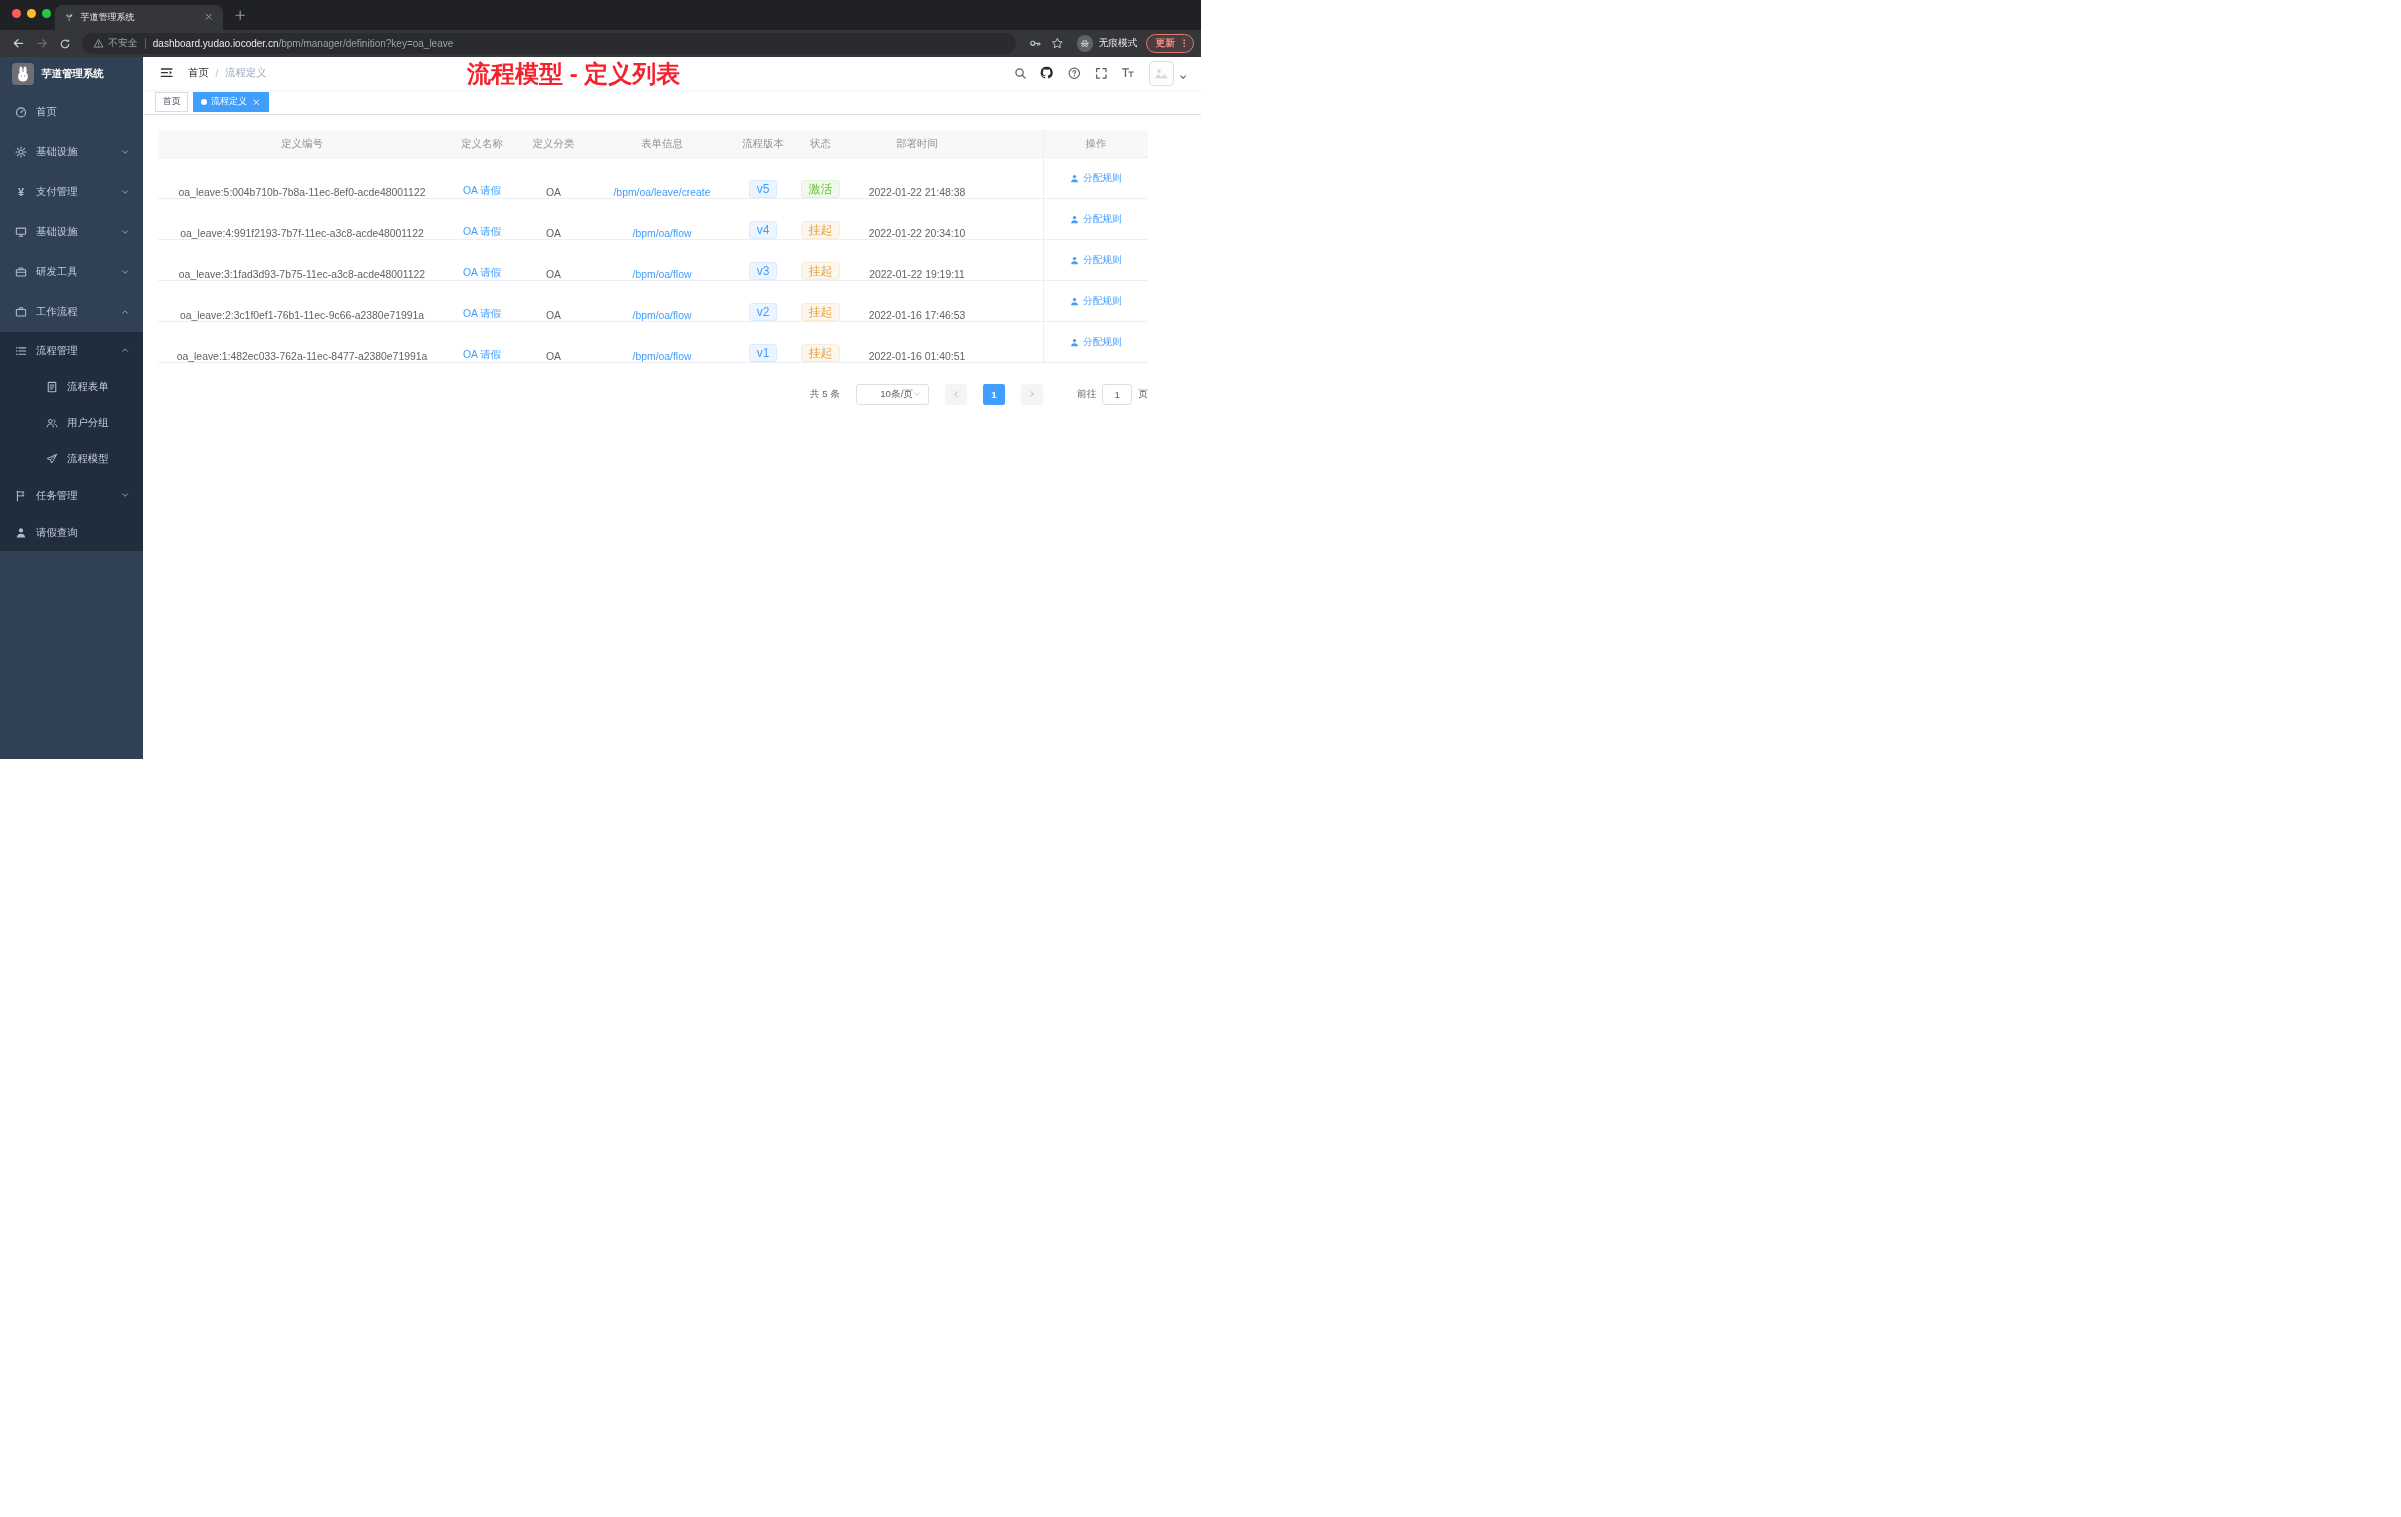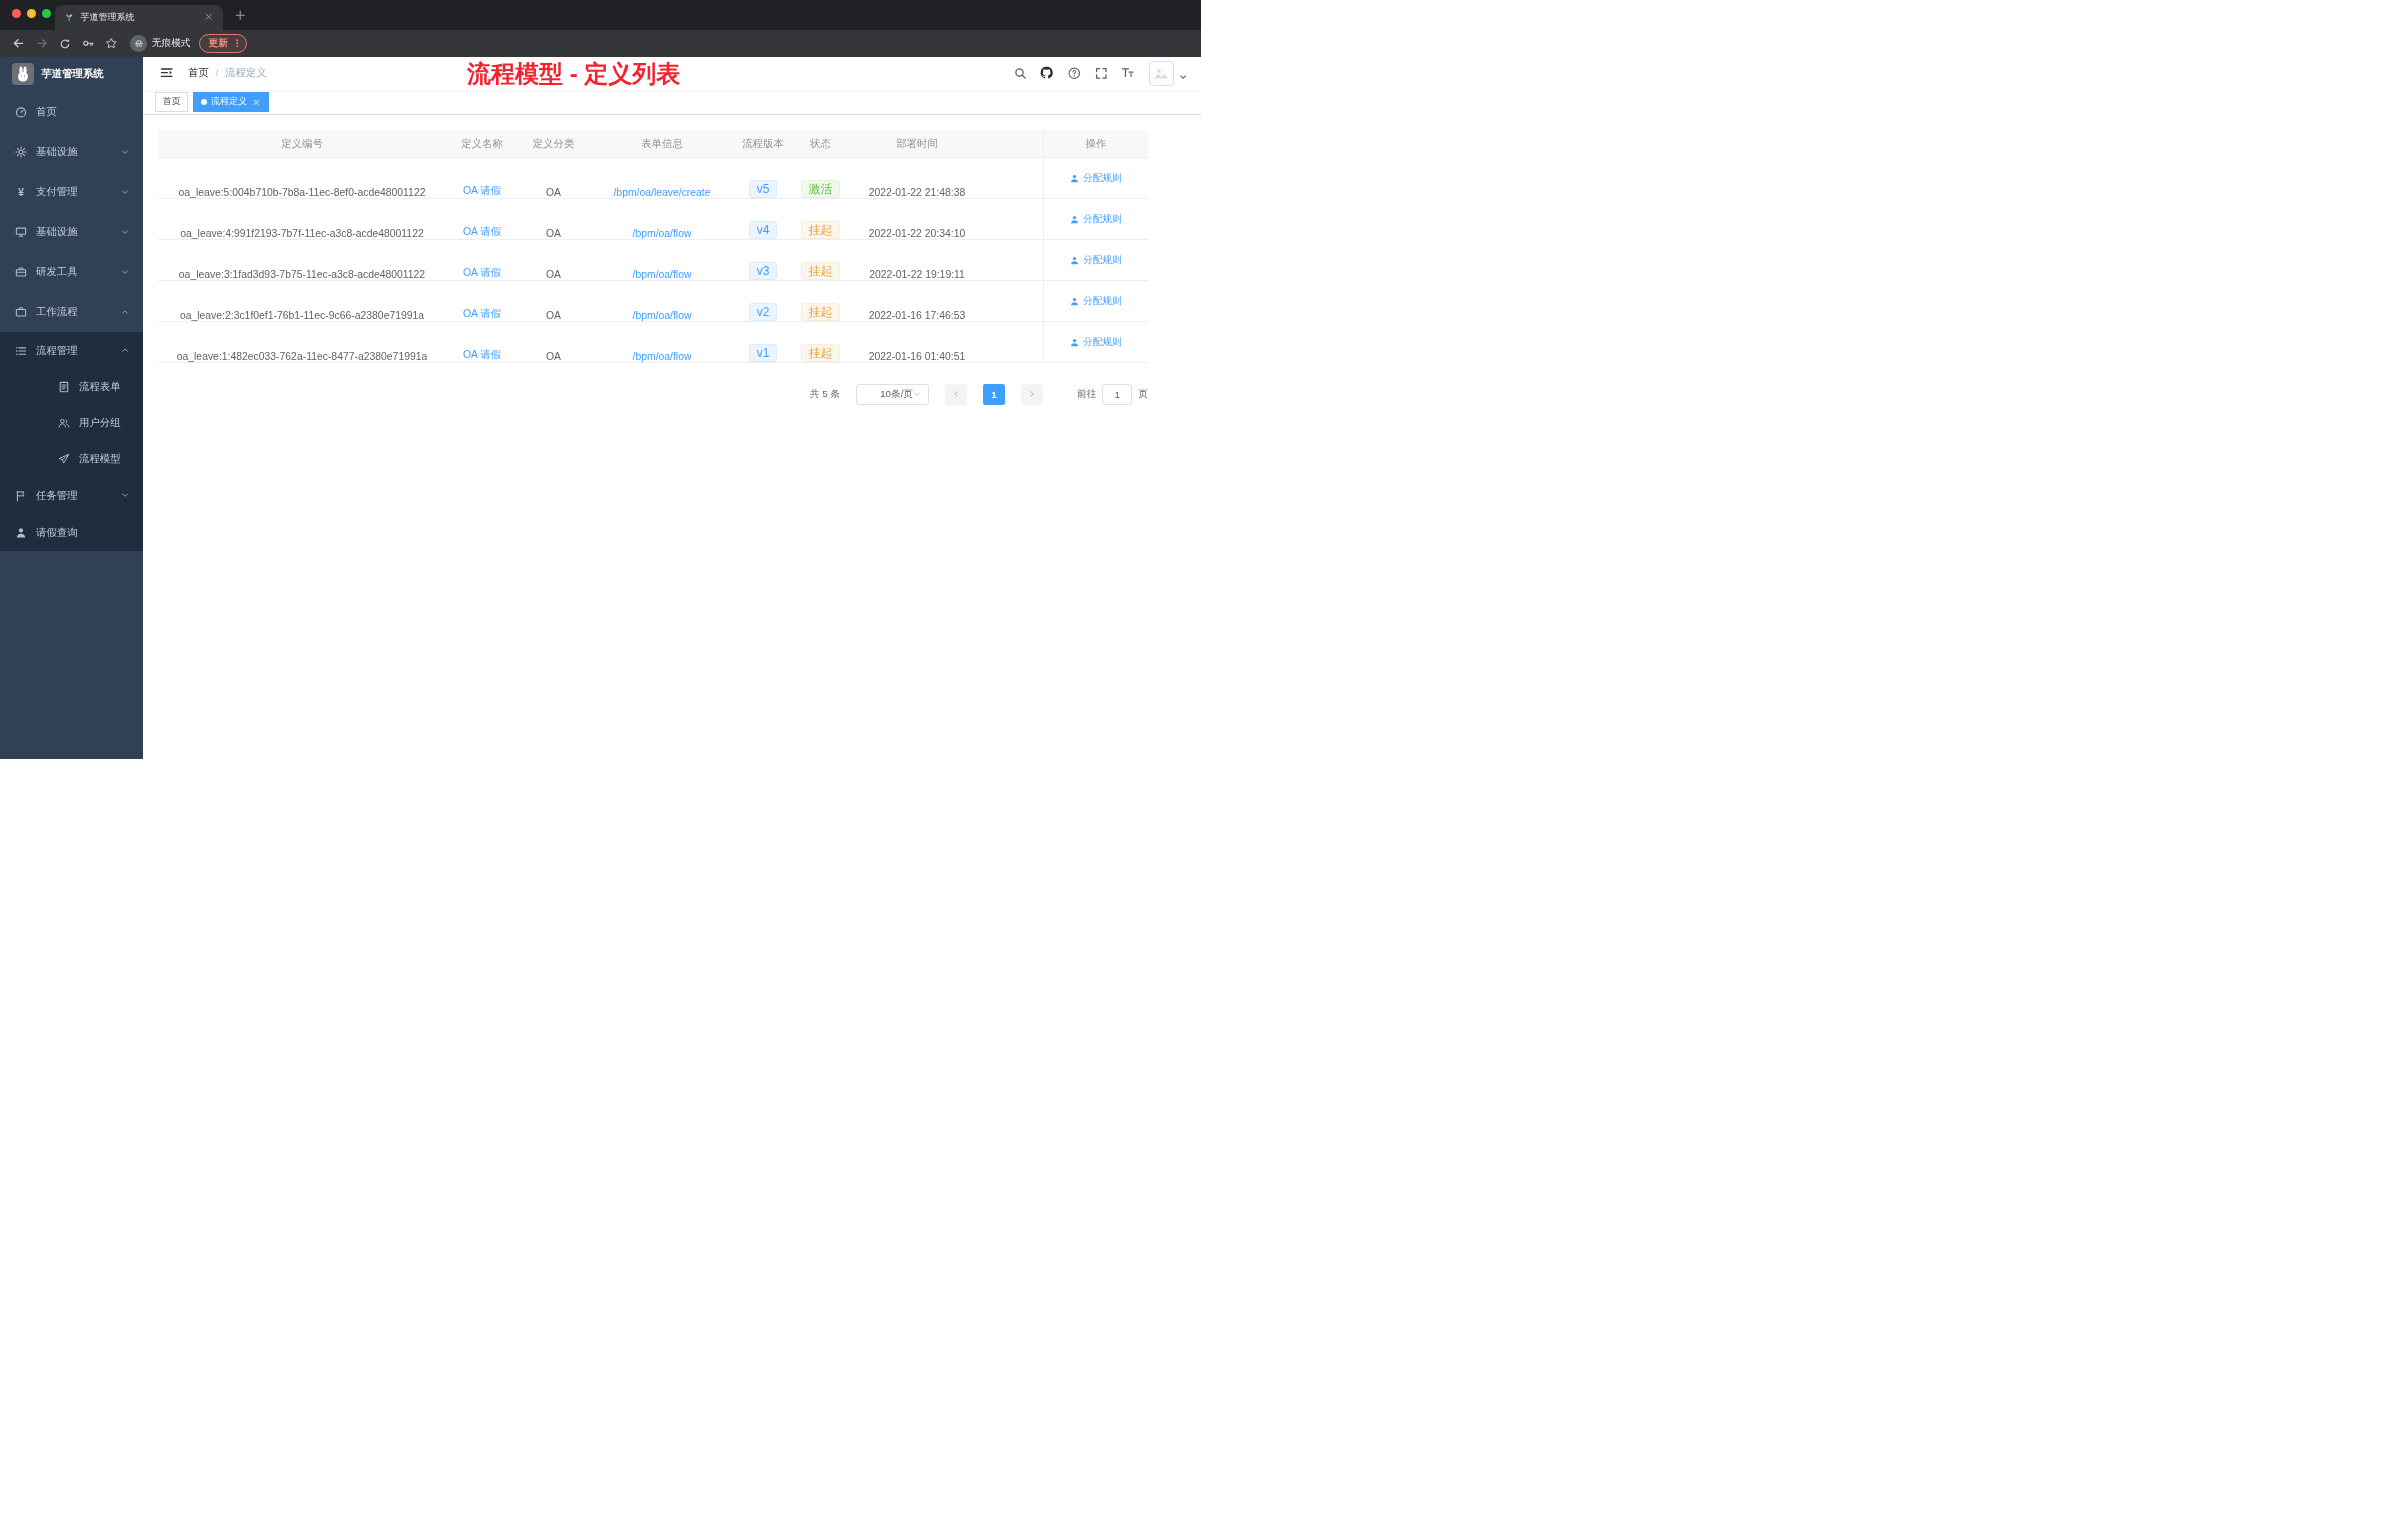--- a/index.html
+++ b/index.html
@@ -40,21 +40,21 @@
   .logo-avatar{width:22px;height:22px;border-radius:3.7px;background:#6d6f75;display:flex;align-items:center;justify-content:center;overflow:hidden;flex:none}
   .logo-title{color:#fff;font-size:10.4px;font-weight:bold;white-space:nowrap}
   .menu-item{height:40px;display:flex;align-items:center;padding:0 13.4px 0 15px;font-size:10.4px;cursor:pointer;white-space:nowrap}
   .menu-item .micon{width:12px;height:12px;margin-right:9px;flex:none;color:#b3bdcc}
   .menu-item .yen{width:12px;margin-right:9px;font-size:11px;font-weight:bold;color:#b3bdcc;text-align:center;line-height:12px}
   .mlabel{overflow:hidden}
   .chev{margin-left:auto;width:8.2px;height:8.2px;color:#9aa5b5;flex:none}
   .chev.up{transform:rotate(180deg)}
   .submenu{background:#1f2d3d}
   .menu-item.l2{height:37px;}
-  .menu-item.l3{height:36px;padding-left:58px}
+  .menu-item.l3{height:36px;padding-left:46px}
 
   
   .main{position:absolute;left:143px;top:0;right:0;bottom:0;background:#fff}
   .navbar{height:34px;display:flex;align-items:center;padding:0 12px;position:relative;box-shadow:0 0.7px 3px rgba(0,21,41,.08);background:#fff}
   .hamburger{width:24px;height:24px;display:flex;align-items:center;justify-content:center;color:#303133;cursor:pointer}
   .breadcrumb{display:flex;align-items:center;gap:6.7px;margin-left:9px;font-size:10.4px}
   .bc-home{color:#303133}
   .bc-sep{color:#c0c4cc}
   .bc-current{color:#97a8be}
   .annotation{position:absolute;left:324px;top:2.2px;font-size:24px;font-weight:600;color:#f5222d;white-space:nowrap;pointer-events:none}
@@ -141,20 +141,32 @@
         <svg width="12.6" height="12.6" viewBox="0 0 16 16">
           <path d="M2.5 8h10M8.5 3.5L13 8l-4.5 4.5" fill="none" stroke="currentColor" stroke-width="1.7" stroke-linecap="round" stroke-linejoin="round"></path>
         </svg>
       </span>
     <span class="navbtn">
         <svg width="12" height="12" viewBox="0 0 16 16">
           <path d="M13 8A5 5 0 1 1 11.4 4.3" fill="none" stroke="currentColor" stroke-width="1.6"></path>
           <path d="M13.6 1.6v3.4h-3.4z" fill="currentColor"></path>
         </svg>
       </span>
+    <div class="omnibox">
+      <span class="sec-chip">
+        <svg width="11" height="11" viewBox="0 0 16 16">
+            <path d="M8 2.2l6.4 11H1.6L8 2.2z" fill="none" stroke="#9aa0a6" stroke-width="1.3" stroke-linejoin="round"></path>
+            <path d="M8 6.6v3.2" stroke="#9aa0a6" stroke-width="1.3"></path>
+            <circle cx="8" cy="11.6" r=".8" fill="#9aa0a6"></circle>
+          </svg>
+        <span>不安全</span>
+      </span>
+      <span class="omni-divider"></span>
+      <span class="url"><span>dashboard.yudao.iocoder.cn</span><span class="path">/bpm/manager/definition?key=oa_leave</span></span>
+    </div>
     <span class="tool-icon">
         <svg width="12.6" height="12.6" viewBox="0 0 16 16">
           <circle cx="4.8" cy="8" r="2.6" fill="none" stroke="currentColor" stroke-width="1.4"></circle>
           <path d="M7.4 8h6.4M11.2 8v2.6M13.6 8v2" fill="none" stroke="currentColor" stroke-width="1.4" stroke-linecap="round"></path>
         </svg>
       </span>
     <span class="tool-icon">
         <svg width="12.6" height="12.6" viewBox="0 0 16 16">
           <path d="M8 1.8l1.9 3.9 4.3.6-3.1 3 .7 4.3L8 11.6l-3.8 2 .7-4.3-3.1-3 4.3-.6L8 1.8z" fill="none" stroke="currentColor" stroke-width="1.2" stroke-linejoin="round"></path>
         </svg>

